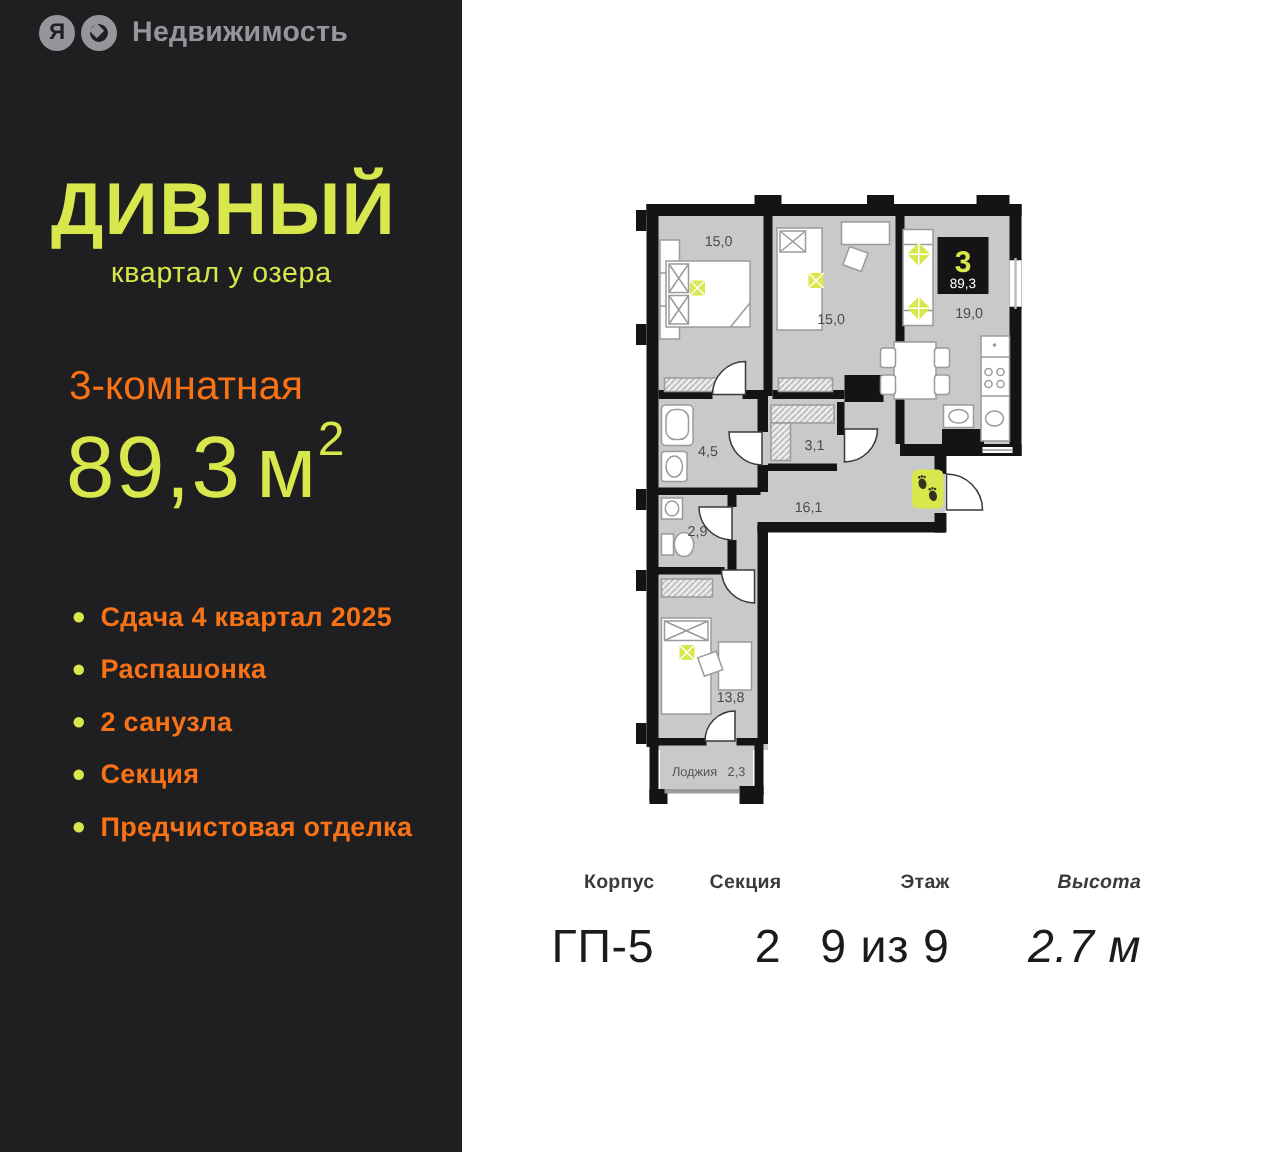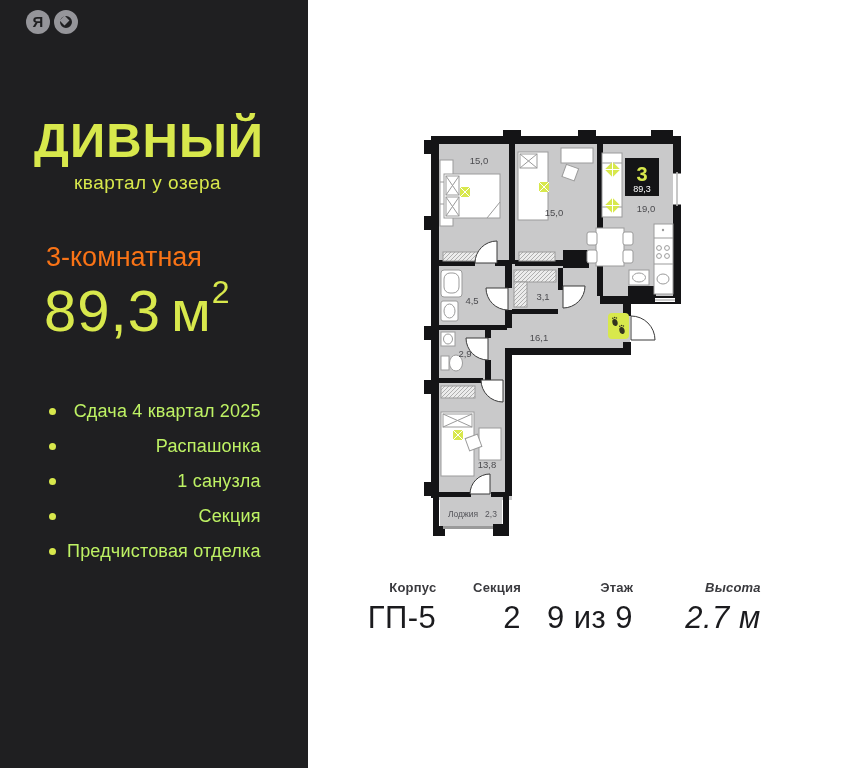--- a/index.html
+++ b/index.html
@@ -41,69 +41,70 @@
   .area {
     position:absolute; left:44px; top:274px; color:#d8e84c;
     font-size:58px; font-weight:400; letter-spacing:1px;
   }
   .area .unit { margin-left:10px; }
   .area sup { font-size:32px; vertical-align:28px; }
 
   .features { position:absolute; left:49px; top:400px; list-style:none; }
   .features li {
     display:flex; align-items:baseline; margin-bottom:13px;
-    color:#bef264; font-size:18px; font-weight:normal; line-height:22px; letter-spacing:.2px;justify-content:space-between;
+    color:#f97316; font-size:18px; font-weight:bold; line-height:22px; letter-spacing:.2px;
   }
   .features .dot {
     width:7px; height:7px; border-radius:50%; background:#d8e84c;
     margin-right:11px; flex:0 0 auto; align-self:center;
   }
 
   
   .plan { position:absolute; left:415px; top:128px; }
   .plan text { font-family:"Liberation Sans", sans-serif; }
   .room-label { font-size:9.5px; fill:#4b4b4f; }
   .loggia-label { font-size:8.5px; fill:#55555a; }
 
   
   .info-col { position:absolute; transform:translateX(-50%); text-align:right; }
   .info-label { font-size:13px; font-weight:bold; color:#3a3a3e; letter-spacing:.2px; }
-  .info-value { margin-top:5px; font-size:31px; font-weight:400; color:#1b1b1e; letter-spacing:.5px; }
+  .info-value { margin-top:18px; font-size:31px; font-weight:400; color:#1b1b1e; letter-spacing:.5px; }
 </style>
 </head>
 <body>
 
 <div class="panel">
   <div class="ya-logo">
     <div class="ya-circle">
         <span>Я</span>
       </div>
     <div class="ya-ring">
         <div class="notch"></div>
       </div>
+    <div class="ya-word">Недвижимость</div>
   </div>
 
   <div class="wordmark">ДИВНЫЙ</div>
   <div class="tagline">квартал у озера</div>
 
   <div class="rooms-title">3-комнатная</div>
   <div class="area"><span>89,3</span><span class="unit">м</span><sup>2</sup></div>
 
   <ul class="features">
     <li>
         <span class="dot"></span>
         <span>Сдача 4 квартал 2025</span>
       </li>
     <li>
         <span class="dot"></span>
         <span>Распашонка</span>
       </li>
     <li>
         <span class="dot"></span>
-        <span>1 санузла</span>
+        <span>2 санузла</span>
       </li>
     <li>
         <span class="dot"></span>
         <span>Секция</span>
       </li>
     <li>
         <span class="dot"></span>
         <span>Предчистовая отделка</span>
       </li>
   </ul>

